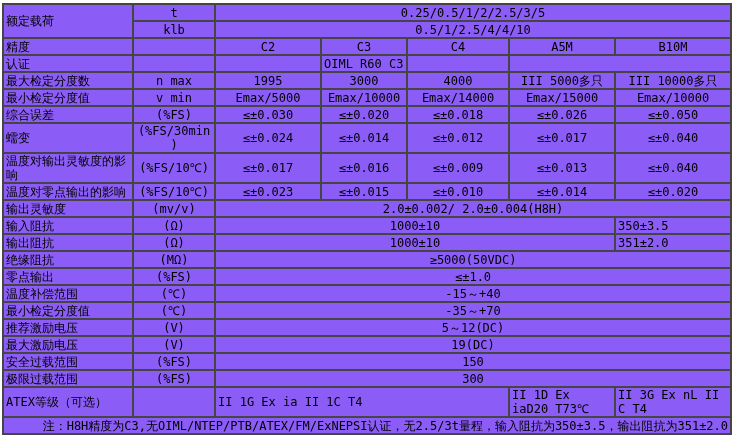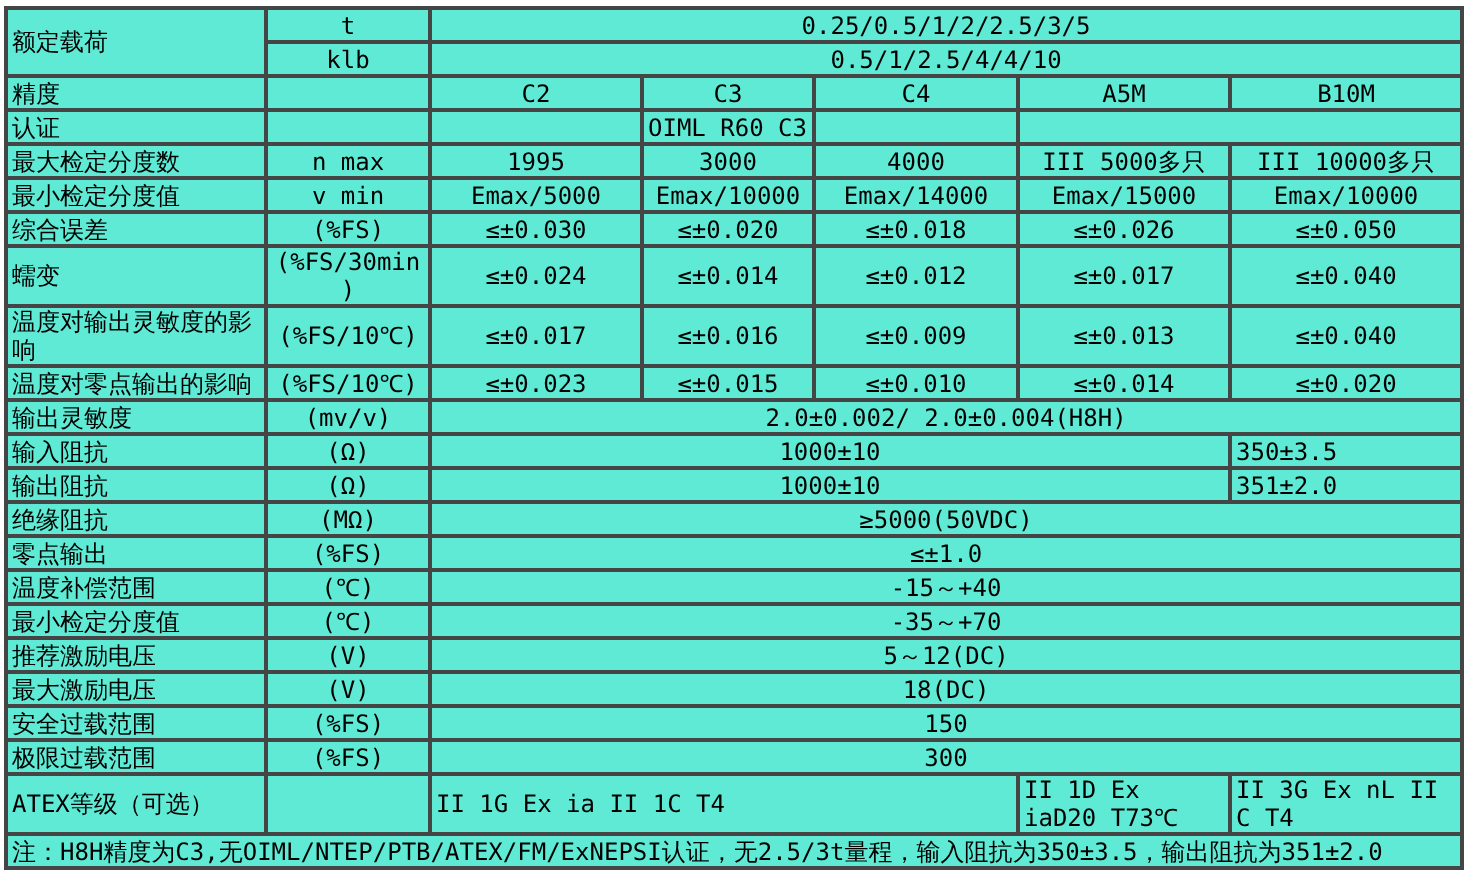--- a/index.html
+++ b/index.html
@@ -12,38 +12,38 @@
     color: #000000;
   }
   .sheet {
     padding: 3px 2px;
     width: 730px;
   }
   table.spec {
     border-collapse: collapse;
     table-layout: fixed;
     width: 728px;
-    background: #5eead4;
+    background: #8b5cf6;
     padding-left: 46px;
   }
   table.spec td {
     border: 2px solid #454545;
     font-size: 12px;
     line-height: 14px;
     height: 15px;
     padding: 0 2px;
     vertical-align: middle;
     overflow: hidden;
     word-break: break-word;
     white-space: normal;
   }
   td.a-c { text-align: center; }
   td.a-l { text-align: left; }
   td.k-label { padding: 0 8px 0 2px; }
-  td.k-note  { padding: 1px 2px; }
+  td.k-note  { padding: 1px 2px; text-align: right; }
 </style>
 </head>
 <body>
 
 <div class="sheet">
   <table class="spec">
     <colgroup>
       <col style="width: 130px;">
         <col style="width: 82px;">
         <col style="width: 106px;">
@@ -171,21 +171,21 @@
           <td colspan="5" class="k-value a-c">-35～+70</td>
         </tr>
         <tr>
           <td class="k-label a-l">推荐激励电压</td>
           <td class="k-unit a-c">(V)</td>
           <td colspan="5" class="k-value a-c">5～12(DC)</td>
         </tr>
         <tr>
           <td class="k-label a-l">最大激励电压</td>
           <td class="k-unit a-c">(V)</td>
-          <td colspan="5" class="k-value a-c">18(DC)</td>
+          <td colspan="5" class="k-value a-c">19(DC)</td>
         </tr>
         <tr>
           <td class="k-label a-l">安全过载范围</td>
           <td class="k-unit a-c">(%FS)</td>
           <td colspan="5" class="k-value a-c">150</td>
         </tr>
         <tr>
           <td class="k-label a-l">极限过载范围</td>
           <td class="k-unit a-c">(%FS)</td>
           <td colspan="5" class="k-value a-c">300</td>

